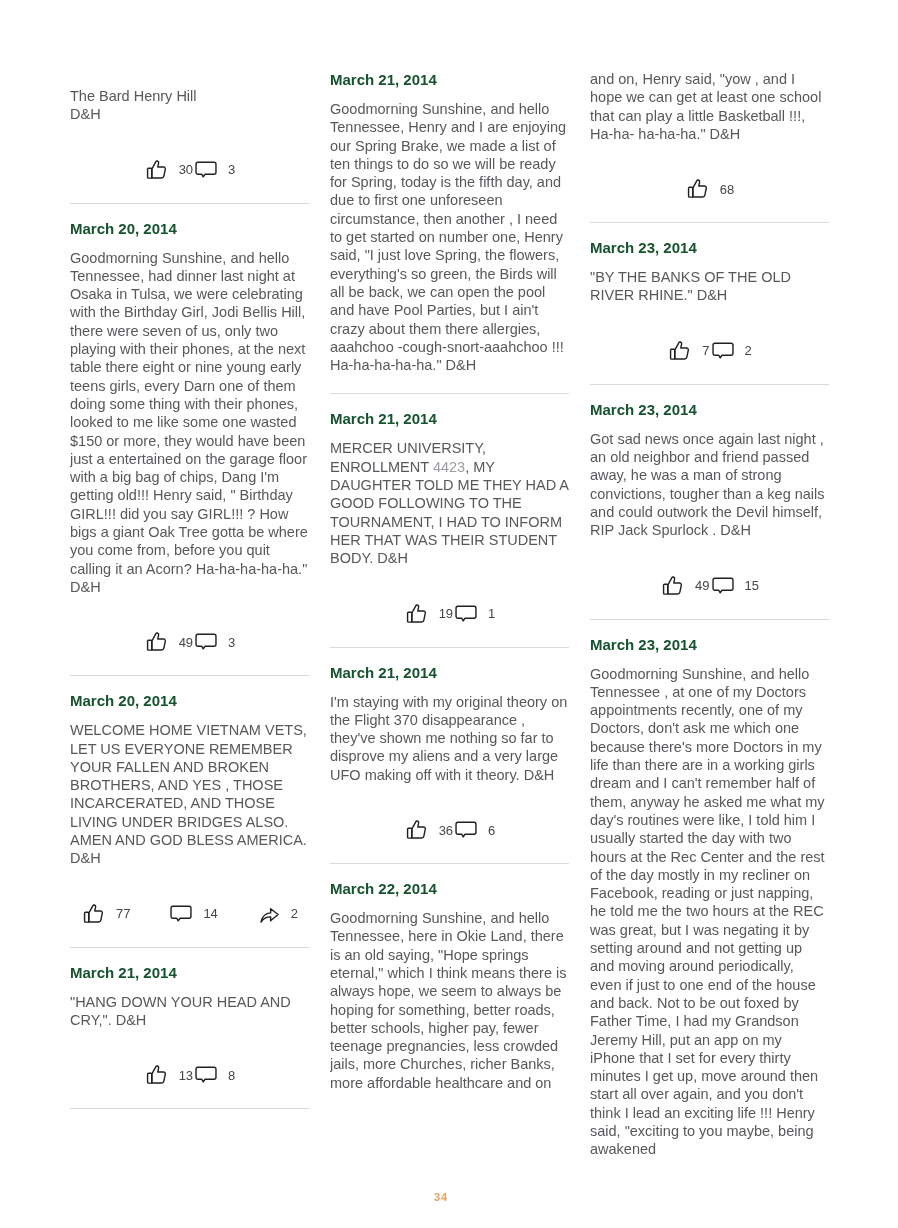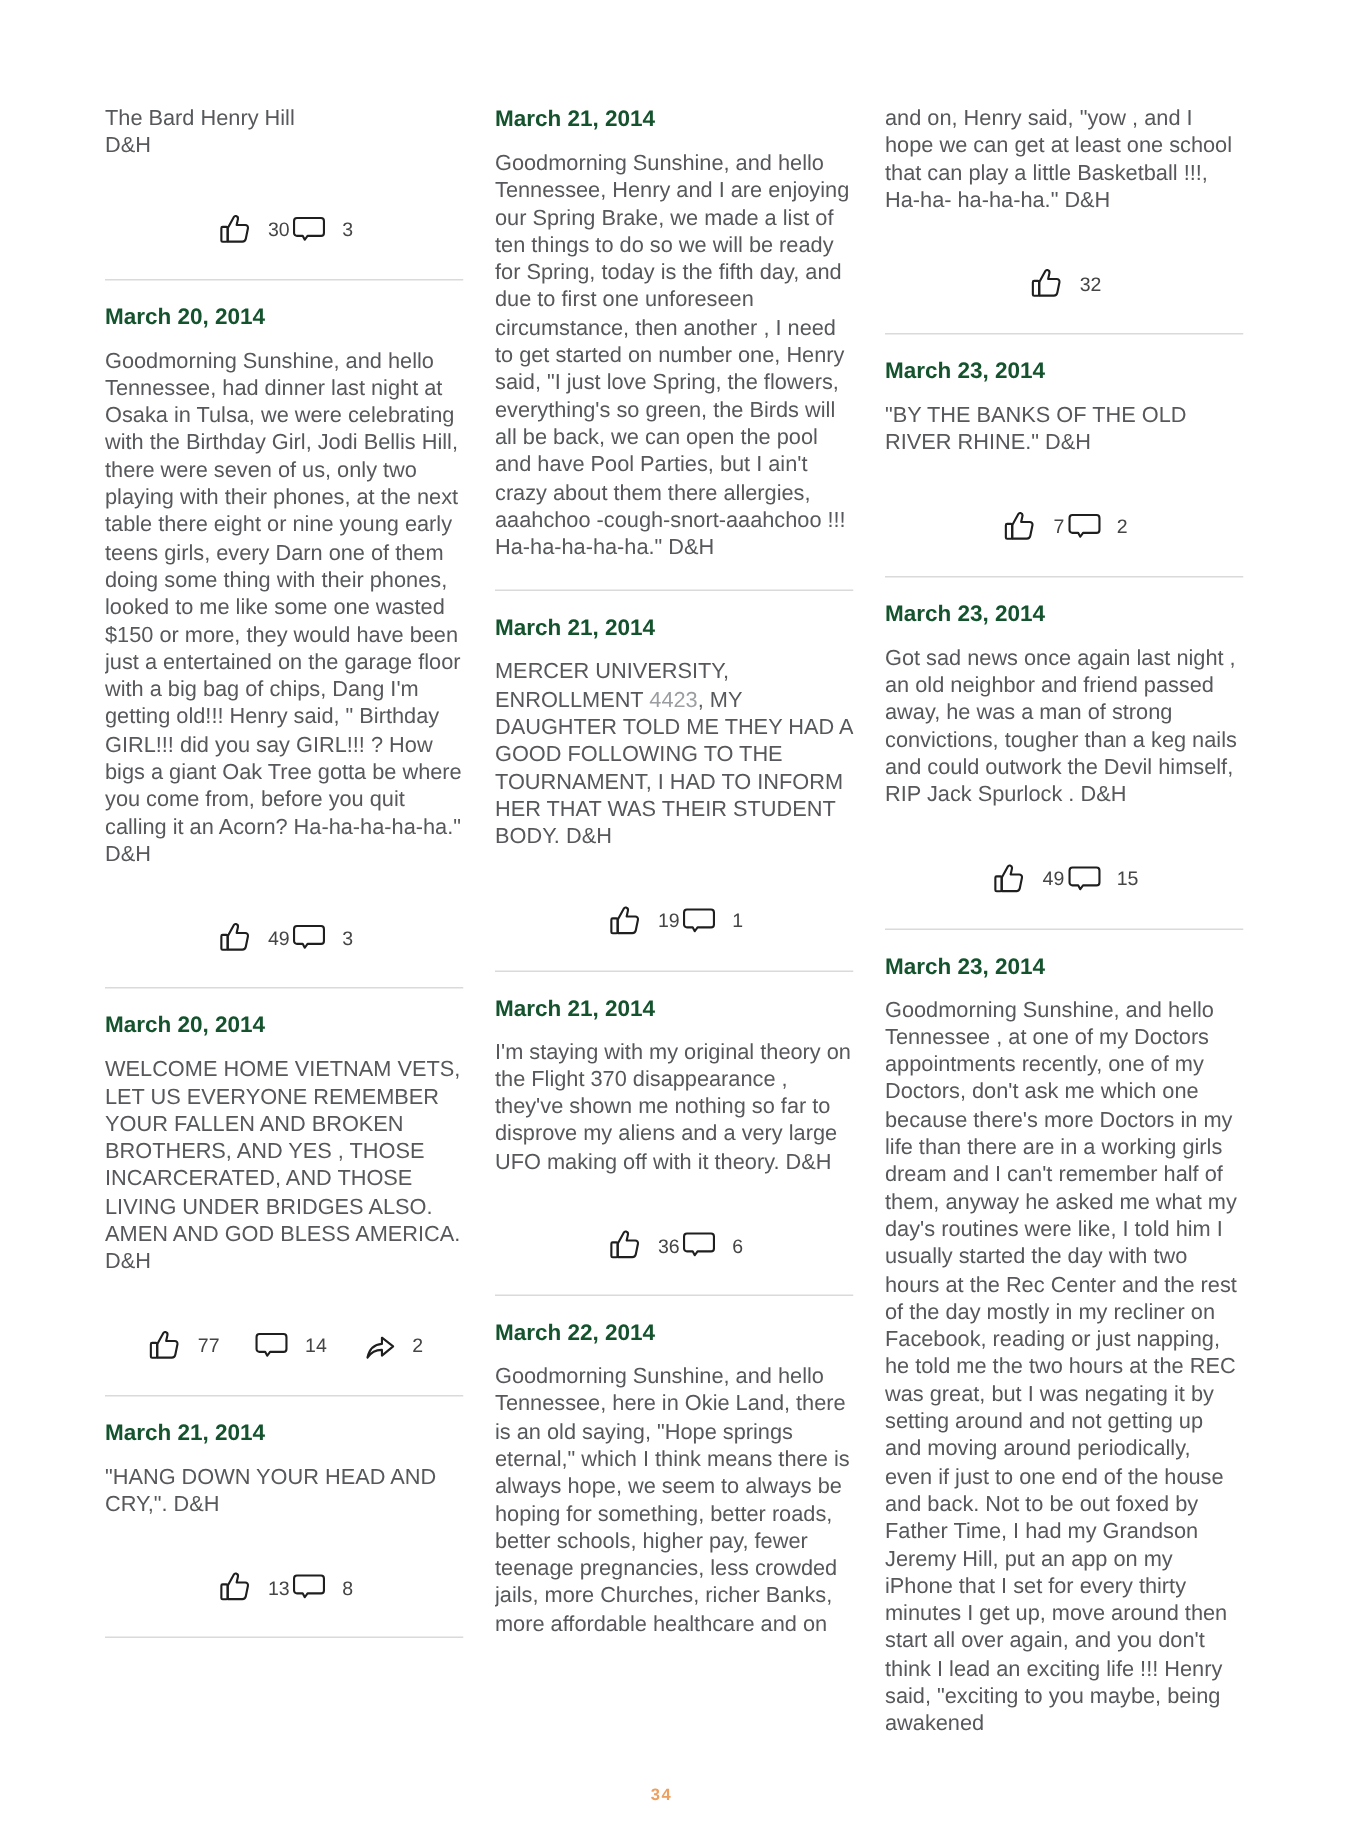--- a/index.html
+++ b/index.html
@@ -22,21 +22,21 @@
 
   .date {
     font-size:15px; font-weight:700; color:#14532d;
     line-height:19px; margin:0 0 11px;
   }
   .body {
     font-size:14.5px; line-height:18.3px; color:#57585b;
     white-space:pre-line;
   }
   .body .light { color:#9b9da0; }
-  .continuation .body { }
+  .continuation .body { margin-top:17px; }
 
   .reactions {
     display:flex; justify-content:center; align-items:center;
     margin-top:32px; height:28px;
   }
   .rgroup { display:flex; align-items:center; gap:9px; }
   .count { font-size:13px; color:#454545; }
   .ic { width:26px; height:26px; color:#1f1f1f; display:block; }
 
   hr.divider {
@@ -109,21 +109,21 @@
             </svg>
           <span class="count">3</span>
         </span>
       </div>
       <hr class="divider">
     </div>
 
     <div class="block">
       <h3 class="date">March 20, 2014</h3>
       <p class="body">WELCOME HOME VIETNAM VETS, LET US EVERYONE REMEMBER YOUR FALLEN AND BROKEN BROTHERS, AND YES , THOSE INCARCERATED, AND THOSE LIVING UNDER BRIDGES ALSO. AMEN AND GOD BLESS AMERICA. D&amp;H</p>
-      <div class="reactions" style="gap:22px">
+      <div class="reactions" style="gap:38px">
         <span class="rgroup">
           <svg class="ic">
               <use href="#i-thumb"></use>
             </svg>
           <span class="count">77</span>
         </span>
         <span class="rgroup">
           <svg class="ic">
               <use href="#i-bubble"></use>
             </svg>
@@ -218,21 +218,21 @@
 
   <div class="col col-3">
 
     <div class="block continuation" style="--x:0">
       <p class="body" style="margin-top:0">and on, Henry said, "yow , and I hope we can get at least one school that can play a little Basketball !!!, Ha-ha- ha-ha-ha." D&amp;H</p>
       <div class="reactions">
         <span class="rgroup">
           <svg class="ic">
               <use href="#i-thumb"></use>
             </svg>
-          <span class="count">32</span>
+          <span class="count">68</span>
         </span>
       </div>
       <hr class="divider">
     </div>
 
     <div class="block">
       <h3 class="date">March 23, 2014</h3>
       <p class="body">"BY THE BANKS OF THE OLD RIVER RHINE." D&amp;H</p>
       <div class="reactions">
         <span class="rgroup">

